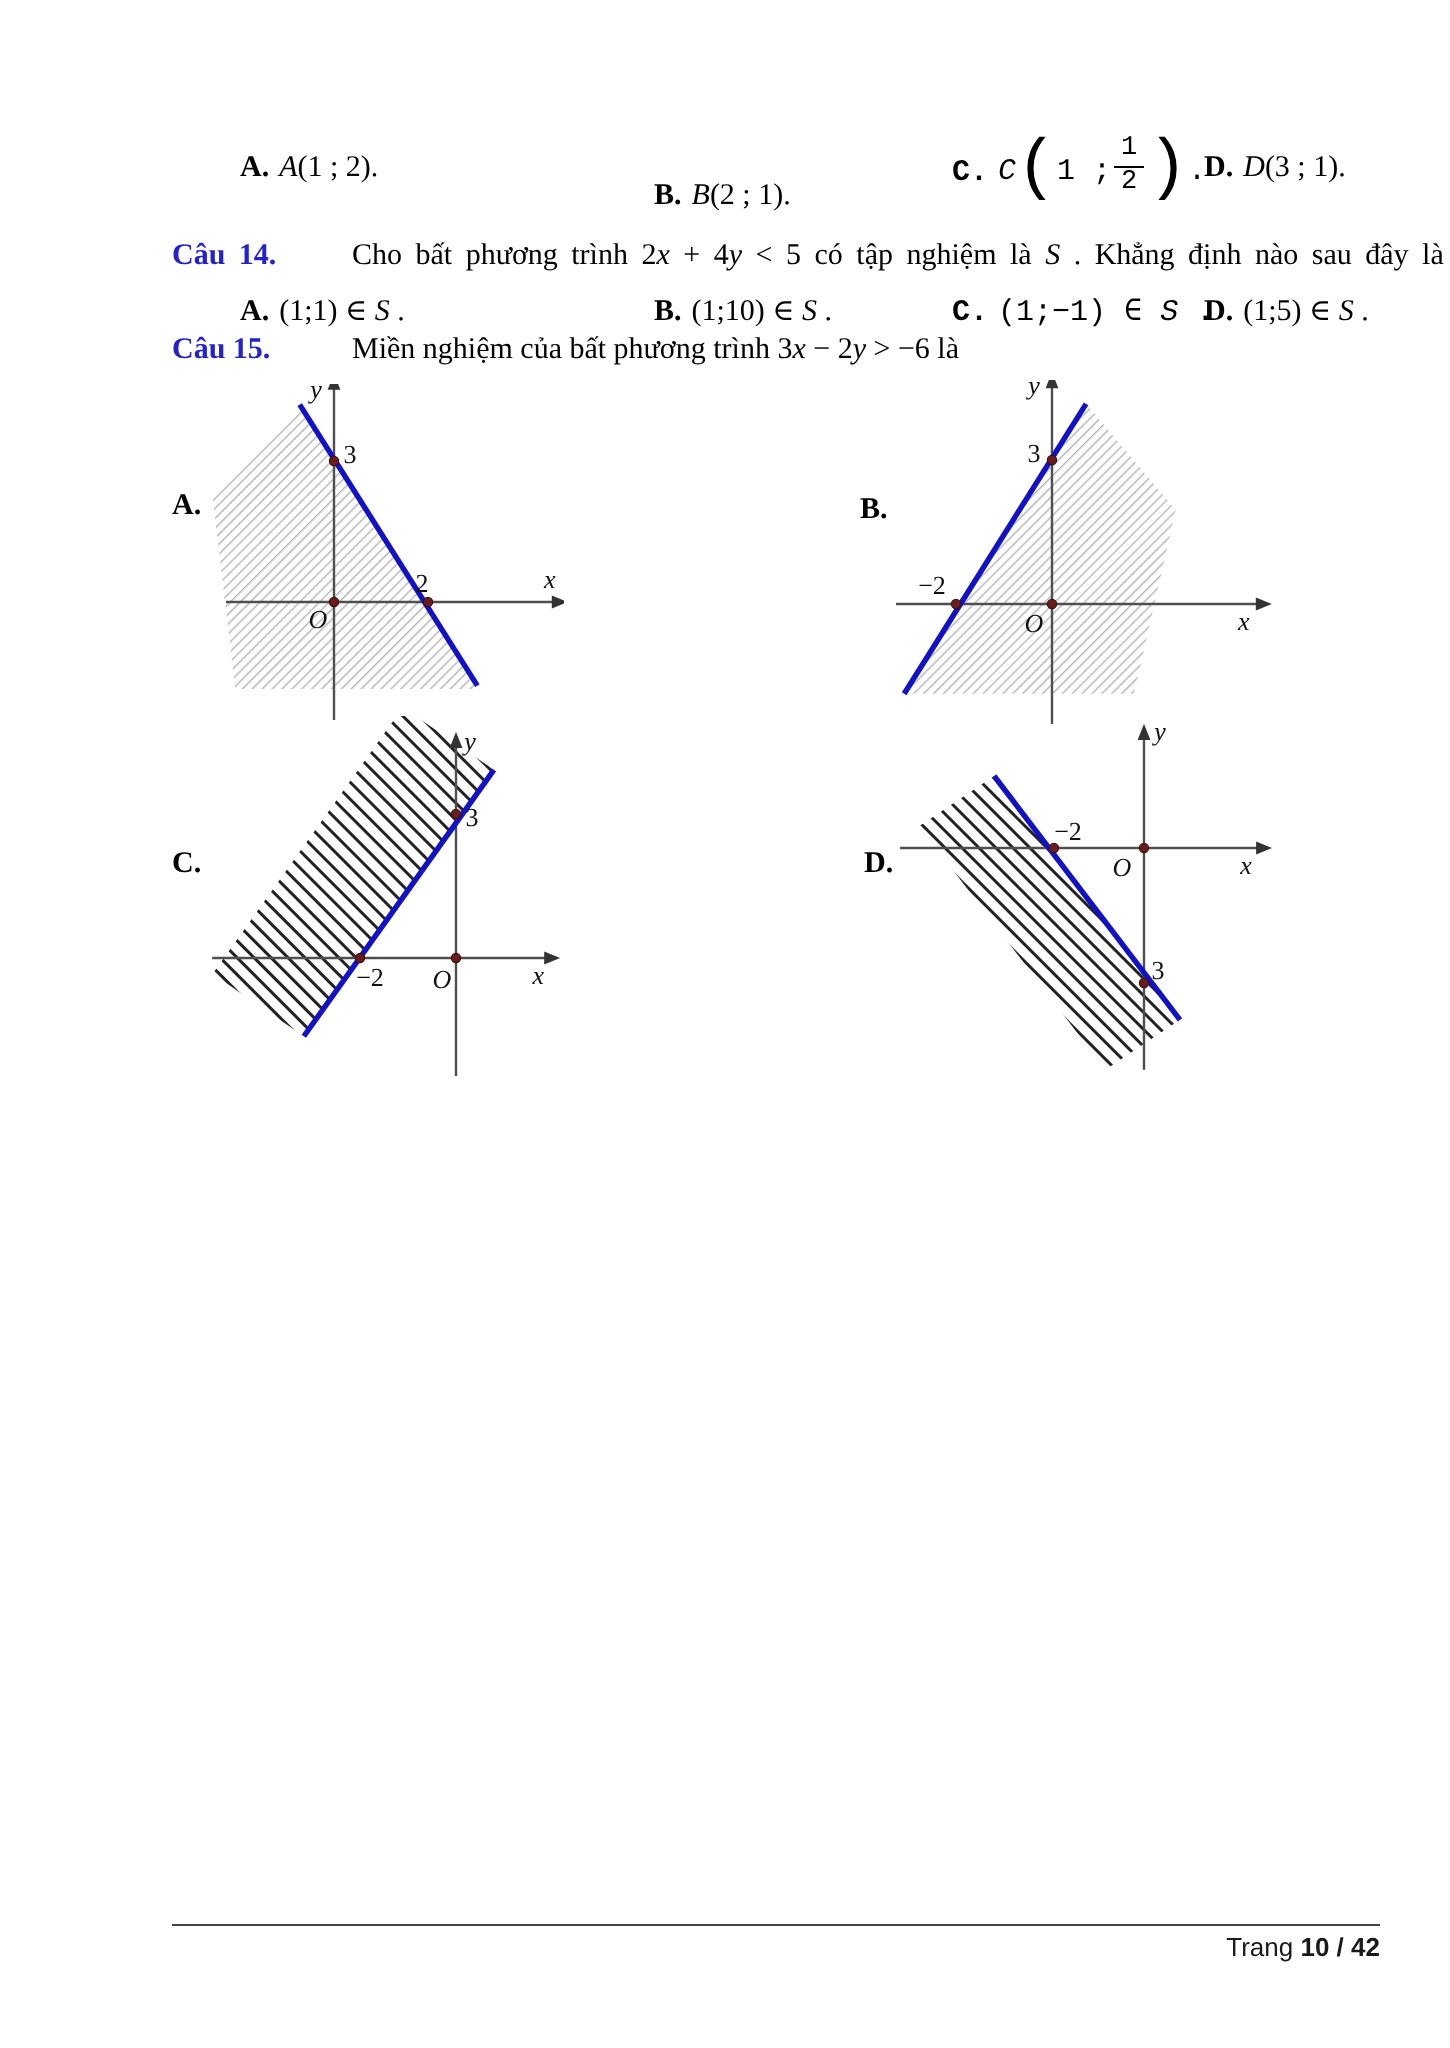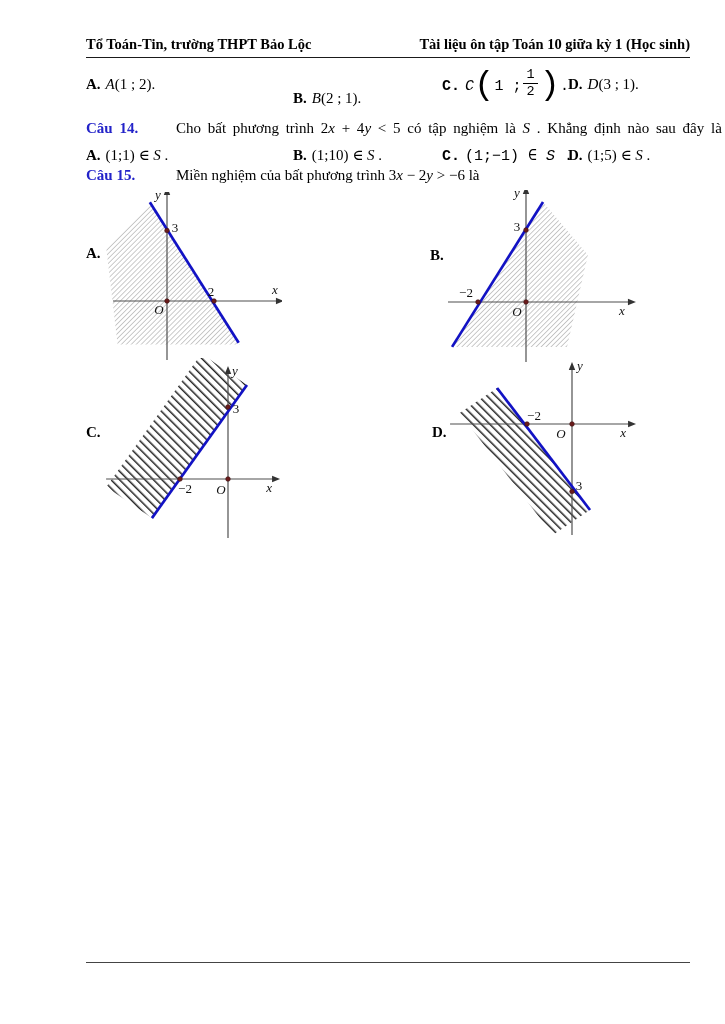--- a/index.html
+++ b/index.html
@@ -5,21 +5,21 @@
   html,body{margin:0;padding:0;background:#fff;}
   #page{position:relative;width:725px;height:1024px;background:#ffffff;overflow:hidden;
         font-family:"Liberation Serif","DejaVu Serif",serif;color:#000;}
   #content{position:absolute;left:86px;top:0;width:604px;height:100%;}
   .abs{position:absolute;}
   
   #header{position:absolute;left:0;top:36px;width:604px;display:flex;justify-content:space-between;
           font-weight:bold;font-size:14.5px;padding-bottom:4px;border-bottom:1.6px solid #1a1a1a;}
   
   .optrow{position:absolute;width:604px;}
-  .optcol{position:absolute;top:0;white-space:nowrap;font-size:15px;}
+  .optcol{position:absolute;top:0;white-space:nowrap;font-size:15px;margin-left:34px;}
   .optcol .lbl{font-weight:bold;margin-right:5px;}
   .c0{left:0;} .c1{left:207px;} .c2{left:356px;font-family:Liberation Mono, monospace;} .c3{left:482px;}
   .mi{font-style:italic;}
   
   .bigp{font-size:34px;font-weight:400;vertical-align:middle;line-height:0;position:relative;top:-1px;}
   .frac{display:inline-flex;flex-direction:column;align-items:center;vertical-align:middle;
         line-height:1.05;font-size:13.5px;margin:0 2px;position:relative;top:-2px;}
   .frac .num{padding:0 3px 1px;border-bottom:1.1px solid #000;}
   .frac .den{padding-top:1px;}
   
@@ -33,24 +33,20 @@
   #footer-text{position:absolute;left:86px;top:966px;width:604px;text-align:right;
                font-family:"Liberation Sans","DejaVu Sans",sans-serif;font-size:13px;color:#1a1a1a;}
   #footer-text b{font-weight:bold;}
 </style>
 </head>
 <body>
 
 <div id="page">
   <div id="content">
 
-    <div id="header">
-      <span>Tổ Toán-Tin, trường THPT Bảo Lộc</span>
-      <span>Tài liệu ôn tập Toán 10 giữa kỳ 1 (Học sinh)</span>
-    </div>
 
     <div class="optrow" style="top:62px;height:44px;">
       <span class="optcol c0" style="top:14px;"><span class="lbl">A.</span><span><span class="mi">A</span><span>(1 ; 2).</span></span></span>
       <span class="optcol c1" style="top:28px;"><span class="lbl">B.</span><span><span class="mi">B</span><span>(2 ; 1).</span></span></span>
       <span class="optcol c2" style="top:8px;"><span class="lbl">C.</span><span class="mi">C</span><span class="bigp">(</span><span>1 ;</span><span class="frac">
             <span class="num">1</span>
             <span class="den">2</span>
           </span><span class="bigp">)</span><span>.</span></span>
       <span class="optcol c3" style="top:14px;"><span class="lbl">D.</span><span><span class="mi">D</span><span>(3 ; 1).</span></span></span>
     </div>
@@ -160,13 +156,14 @@
             <text x="144" y="127.5" text-anchor="middle" font-size="13" font-family="&quot;Liberation Serif&quot;,&quot;DejaVu Serif&quot;,serif" fill="#111">3</text>
             <text x="126" y="76" text-anchor="middle" font-size="13" font-family="&quot;Liberation Serif&quot;,&quot;DejaVu Serif&quot;,serif" fill="#111" font-style="italic">O</text>
             <text x="188.05" y="75" text-anchor="middle" font-size="13" font-family="&quot;Liberation Serif&quot;,&quot;DejaVu Serif&quot;,serif" fill="#111" font-style="italic">x</text>
             <text x="145" y="7.974999999999994" text-anchor="middle" font-size="13" font-family="&quot;Liberation Serif&quot;,&quot;DejaVu Serif&quot;,serif" fill="#111" font-style="italic">y</text>
           </svg></div>
     </div>
 
   </div>
 
   <div id="footer-rule"></div>
+  <div id="footer-text"><span>Trang </span><b>10 / 42</b></div>
 </div>
 
 </body></html>

